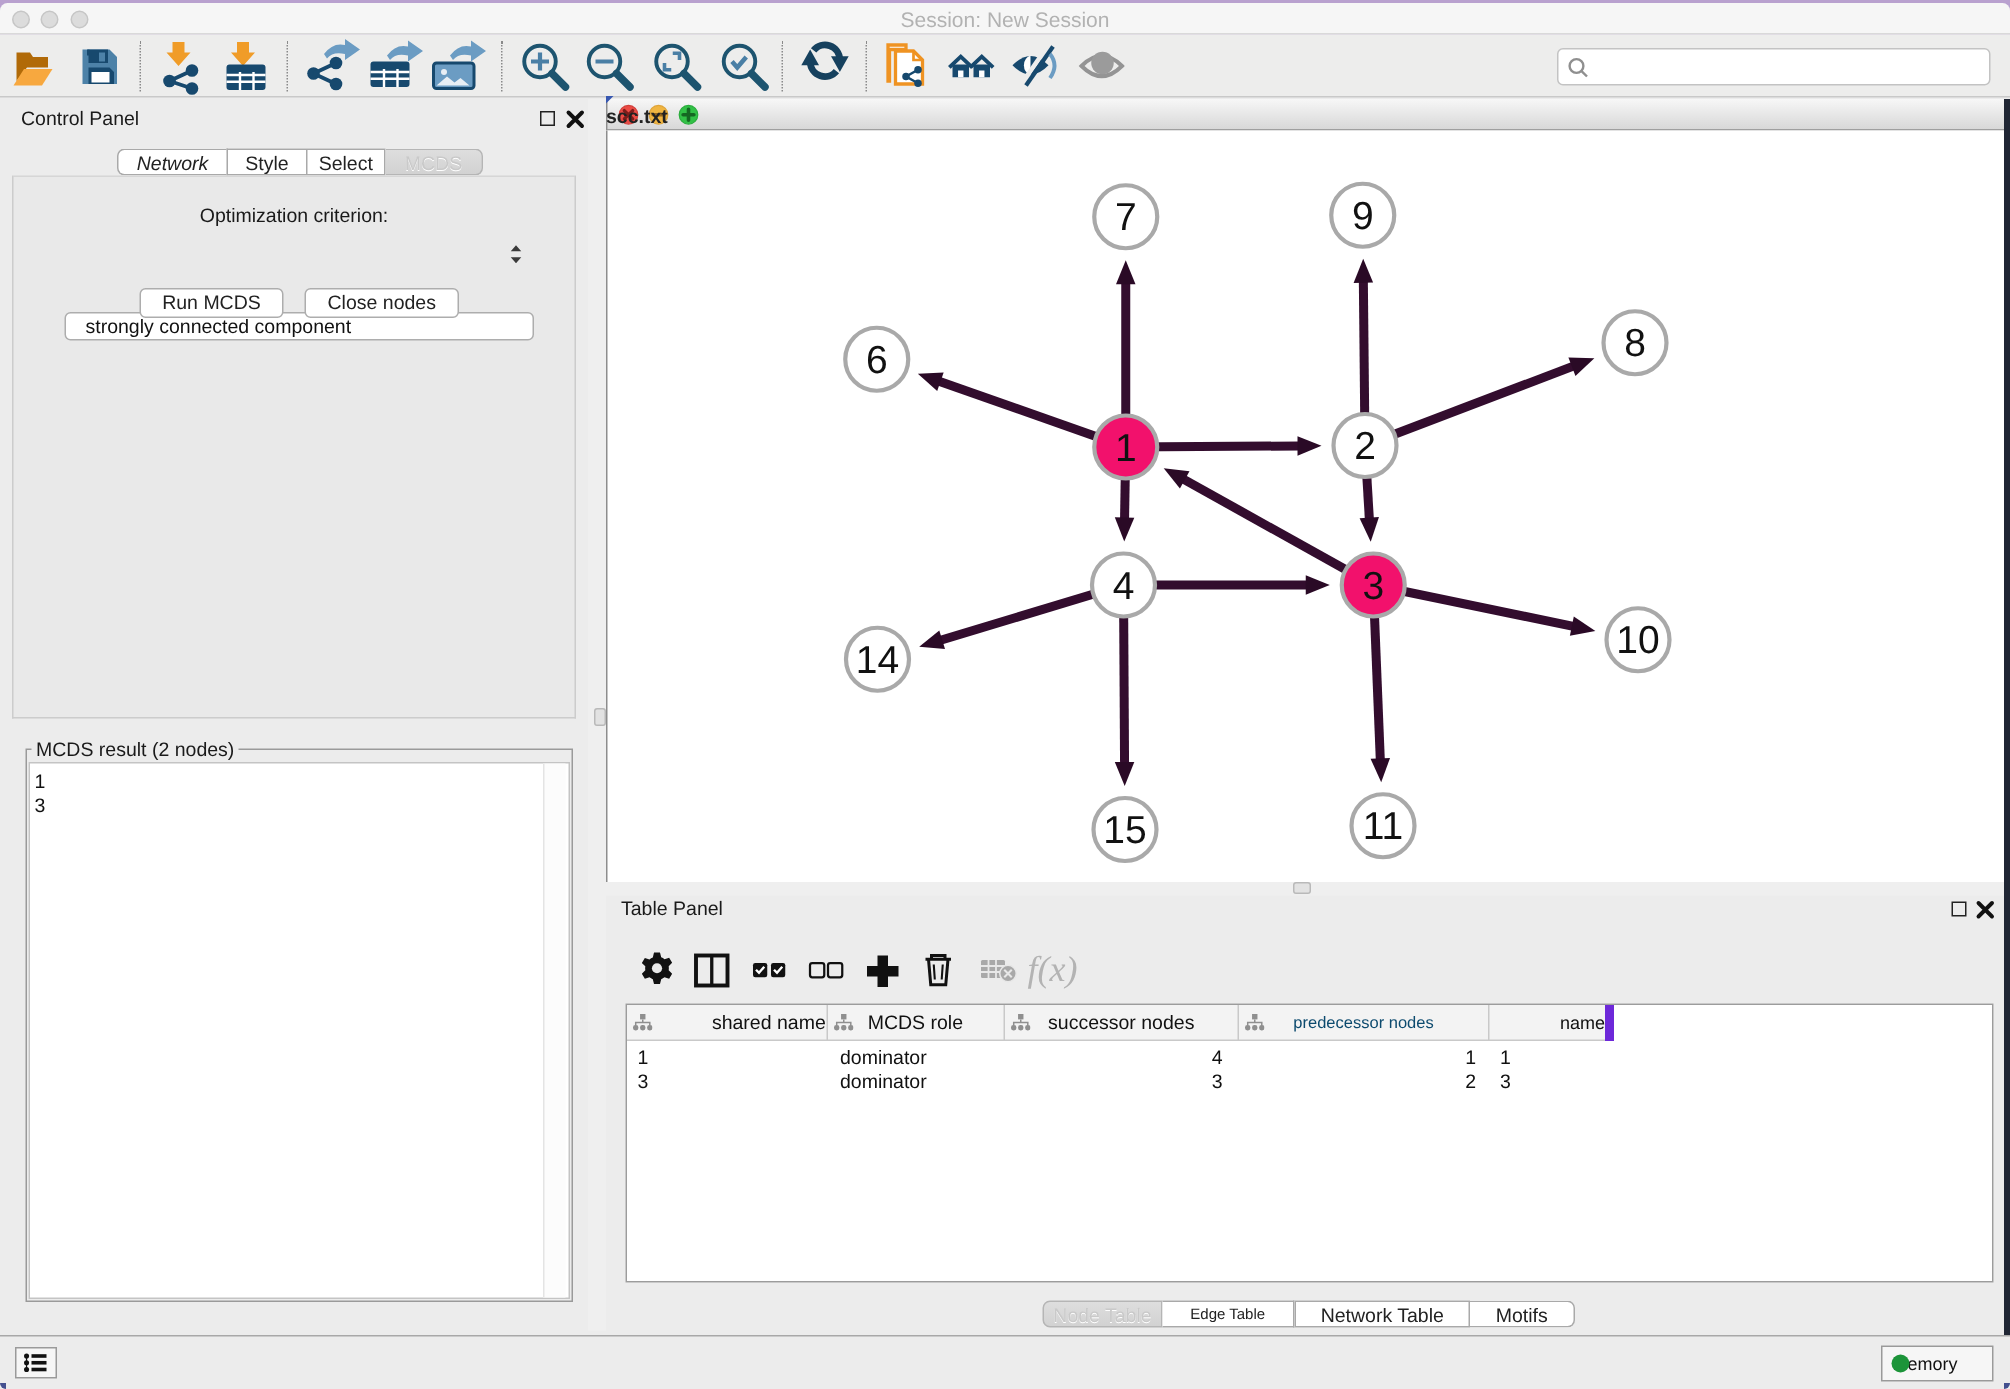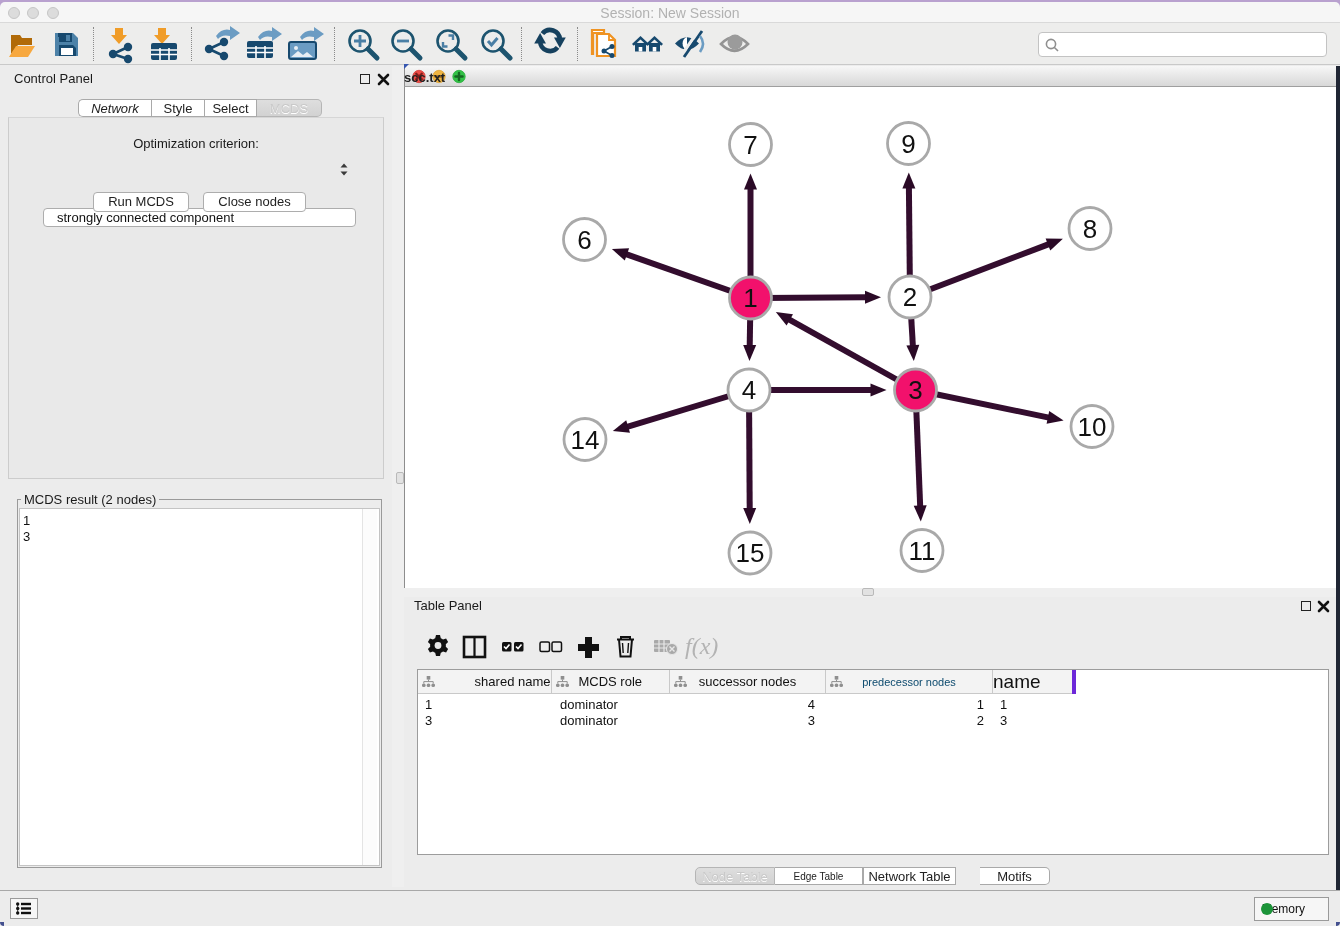--- a/index.html
+++ b/index.html
@@ -318,37 +318,37 @@
 <div class="abs" style="left:826px;top:670px;width:167px;height:24px;border-right:1px solid #c9c9c9;text-align:center;font-size:11px;color:#0c4a6e;line-height:24px;">predecessor nodes</div>
 <svg class="abs" style="left:830px;top:676px;" width="13" height="12" viewBox="0 0 13 12">
     <g fill="#8f8f8f">
       <rect x="4.7" y="0" width="3.6" height="3.6"></rect>
       <rect x="0" y="7.4" width="3.6" height="3.6" rx="1.6"></rect>
       <rect x="4.7" y="7.4" width="3.6" height="3.6" rx="1.6"></rect>
       <rect x="9.4" y="7.4" width="3.6" height="3.6" rx="1.6"></rect>
       <path d="M6.5 3.6 v2 M1.8 7.4 v-1.8 h9.4 v1.8" fill="none" stroke="#8f8f8f" stroke-width="1"></path>
     </g>
   </svg>
-<div class="abs" style="left:993px;top:670px;width:83px;height:24px;border-right:4px solid #6d28d9;text-align:left;font-size:19px;color:#111;line-height:24px;">name</div>
+<div class="abs" style="left:993px;top:670px;width:83px;height:24px;border-right:6px solid #6d28d9;text-align:right;font-size:12px;color:#111;line-height:24px;">name</div>
 
 <div class="abs" style="left:425px;top:697px;width:120px;font-size:13px;color:#111;">1</div>
 <div class="abs" style="left:560px;top:697px;font-size:13px;color:#111;">dominator</div>
 <div class="abs" style="left:670px;top:697px;width:145px;text-align:right;font-size:13px;color:#111;">4</div>
 <div class="abs" style="left:826px;top:697px;width:158px;text-align:right;font-size:13px;color:#111;">1</div>
 <div class="abs" style="left:1000px;top:697px;font-size:13px;color:#111;">1</div>
 <div class="abs" style="left:425px;top:713px;width:120px;font-size:13px;color:#111;">3</div>
 <div class="abs" style="left:560px;top:713px;font-size:13px;color:#111;">dominator</div>
 <div class="abs" style="left:670px;top:713px;width:145px;text-align:right;font-size:13px;color:#111;">3</div>
 <div class="abs" style="left:826px;top:713px;width:158px;text-align:right;font-size:13px;color:#111;">2</div>
 <div class="abs" style="left:1000px;top:713px;font-size:13px;color:#111;">3</div>
 
 <div class="abs" style="left:695px;top:867px;width:355px;height:18px;">
  <div class="abs" style="left:0;top:0;width:80px;height:18px;background:linear-gradient(#dedede,#d2d2d2);border:1px solid #b5b5b5;border-radius:5px 0 0 5px;text-align:center;font-size:13px;color:#c9c9c9;line-height:17px;text-shadow:0 1px 0 #fff;">Node Table</div>
  <div class="abs" style="left:80px;top:0;width:88px;height:18px;background:#fff;border:1px solid #a9a9a9;border-left:none;text-align:center;font-size:10px;color:#222;line-height:17px;">Edge Table</div>
- <div class="abs" style="left:168px;top:0;width:93px;height:18px;background:#fff;border:1px solid #a9a9a9;border-left:1px solid #a9a9a9;text-align:center;font-size:13px;color:#222;line-height:17px;">Network Table</div>
+ <div class="abs" style="left:168px;top:0;width:117px;height:18px;background:#fff;border:1px solid #a9a9a9;border-left:1px solid #a9a9a9;text-align:center;font-size:13px;color:#222;line-height:17px;">Network Table</div>
  <div class="abs" style="left:285px;top:0;width:70px;height:18px;background:#fff;border:1px solid #a9a9a9;border-left:none;border-radius:0 5px 5px 0;text-align:center;font-size:13px;color:#222;line-height:17px;">Motifs</div>
 </div>
 
 <div class="abs" style="left:1336px;top:66px;width:4px;height:832px;background:#202634;"></div>
 
 <div class="abs" style="left:0;top:890px;width:1340px;height:36px;background:#ececec;border-top:1px solid #a8a8a8;"></div>
 <div class="abs" style="left:10px;top:898px;width:28px;height:21px;background:#f6f6f6;border:1px solid #9a9a9a;"></div>
 <svg class="abs" style="left:16px;top:902px;" width="16" height="13" viewBox="0 0 16 13">
     <g fill="#111">
       <circle cx="1.7" cy="2" r="1.7"></circle>

